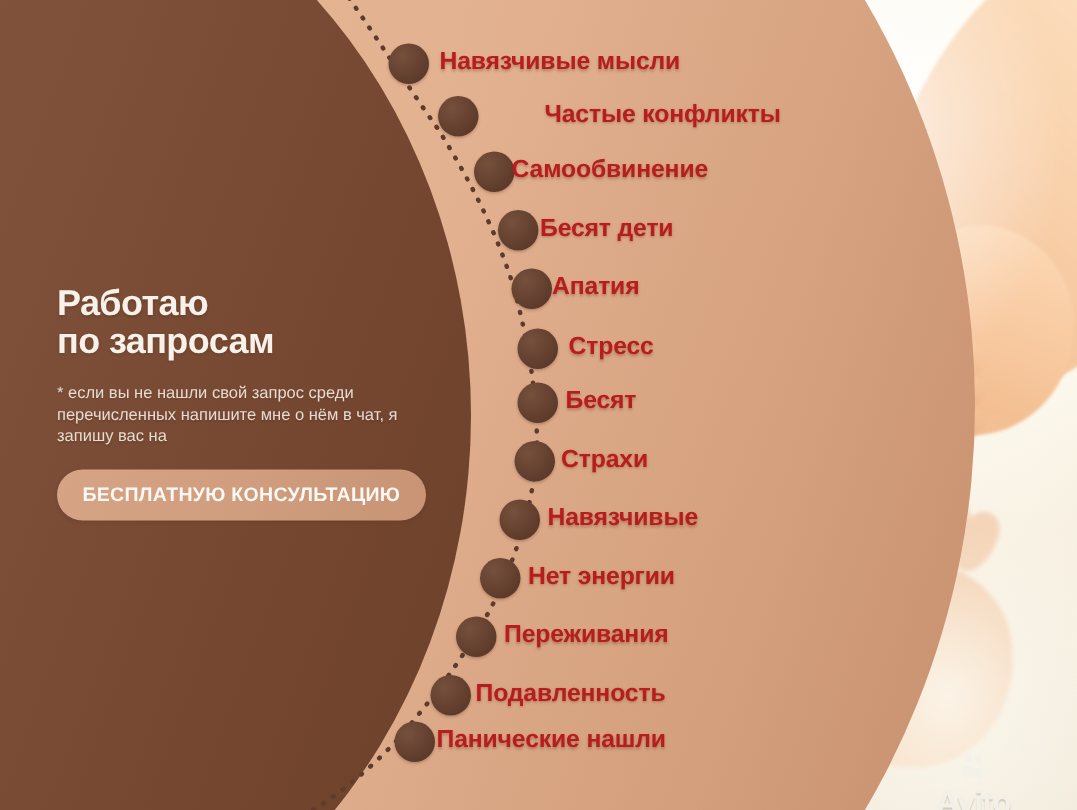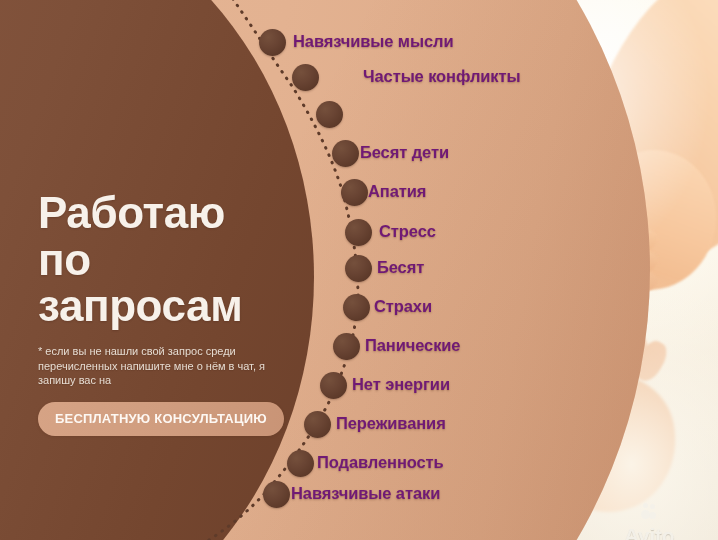--- a/index.html
+++ b/index.html
@@ -84,21 +84,21 @@
     position:absolute; left:-402px; top:-118px;
     width:716px; height:790px;
     border-radius:50%;
     background:linear-gradient(110deg,#8e5f45 0%, #875740 22%, #7e5039 52%, #74462f 78%, #6b3f2a 100%);
   }
 
   
   .left-copy { position:absolute; left:38px; top:190px; width:262px; }
   .headline {
     color:#f7f1ea;
-    font-size:44px;
+    font-size:24px;
     font-weight:bold;
     line-height:1.06;
     letter-spacing:-0.4px;
     text-shadow:0 1px 2px rgba(70,38,22,0.30);
   }
   .headline .l2 { display:block; }
   .subcopy {
     margin-top:14px;
     color:#e6dcd2;
     font-size:11px;
@@ -123,21 +123,21 @@
   
   .path-svg { position:absolute; left:0; top:0; width:718px; height:540px; pointer-events:none; }
   .node {
     position:absolute;
     border-radius:50%;
     background:radial-gradient(70% 70% at 34% 30%, #75503c 0%, #694433 55%, #5d3a2a 100%);
     box-shadow:0 1px 2px rgba(60,32,18,0.28);
   }
   .item-label {
     position:absolute;
-    color:#701a75;
+    color:#b91c1c;
     font-size:16.5px;
     font-weight:bold;
     white-space:nowrap;
     letter-spacing:-0.1px;
     text-shadow:0 1px 2px rgba(96,56,34,0.38);
   }
 
   
   .avito {
     position:absolute; left:624px; top:503px;
@@ -195,30 +195,31 @@
   <div class="node" style="left:345px; top:255px; width:27px; height:27px;"></div>
   <div class="node" style="left:343px; top:294px; width:27px; height:27px;"></div>
   <div class="node" style="left:333px; top:333px; width:27px; height:27px;"></div>
   <div class="node" style="left:320px; top:372px; width:27px; height:27px;"></div>
   <div class="node" style="left:304px; top:411px; width:27px; height:27px;"></div>
   <div class="node" style="left:287px; top:450px; width:27px; height:27px;"></div>
   <div class="node" style="left:263px; top:481px; width:27px; height:27px;"></div>
 
   <div class="item-label" style="left:293px; top:32px;">Навязчивые мысли</div>
   <div class="item-label" style="left:318px; top:67px;margin-left:45px;">Частые конфликты</div>
+  <div class="item-label" style="left:341px; top:104px;">Самообвинение</div>
   <div class="item-label" style="left:360px; top:143px;">Бесят дети</div>
   <div class="item-label" style="left:368px; top:182px;">Апатия</div>
   <div class="item-label" style="left:379px; top:222px;">Стресс</div>
   <div class="item-label" style="left:377px; top:258px;">Бесят</div>
   <div class="item-label" style="left:374px; top:297px;">Страхи</div>
-  <div class="item-label" style="left:365px; top:336px;">Панические</div>
+  <div class="item-label" style="left:365px; top:336px;">Навязчивые</div>
   <div class="item-label" style="left:336px; top:414px;">Переживания</div>
   <div class="item-label" style="left:352px; top:375px;">Нет энергии</div>
   <div class="item-label" style="left:317px; top:453px;">Подавленность</div>
-  <div class="item-label" style="left:291px; top:484px;">Навязчивые атаки</div>
+  <div class="item-label" style="left:291px; top:484px;">Панические нашли</div>
 
   <div class="left-copy">
     <div class="headline">
       <span>Работаю</span>
       <span class="l2">по запросам</span>
     </div>
     <div class="subcopy">* если вы не нашли свой запрос среди перечисленных напишите мне о нём в чат, я запишу вас на</div>
     <div class="cta-pill">БЕСПЛАТНУЮ КОНСУЛЬТАЦИЮ</div>
   </div>
 

